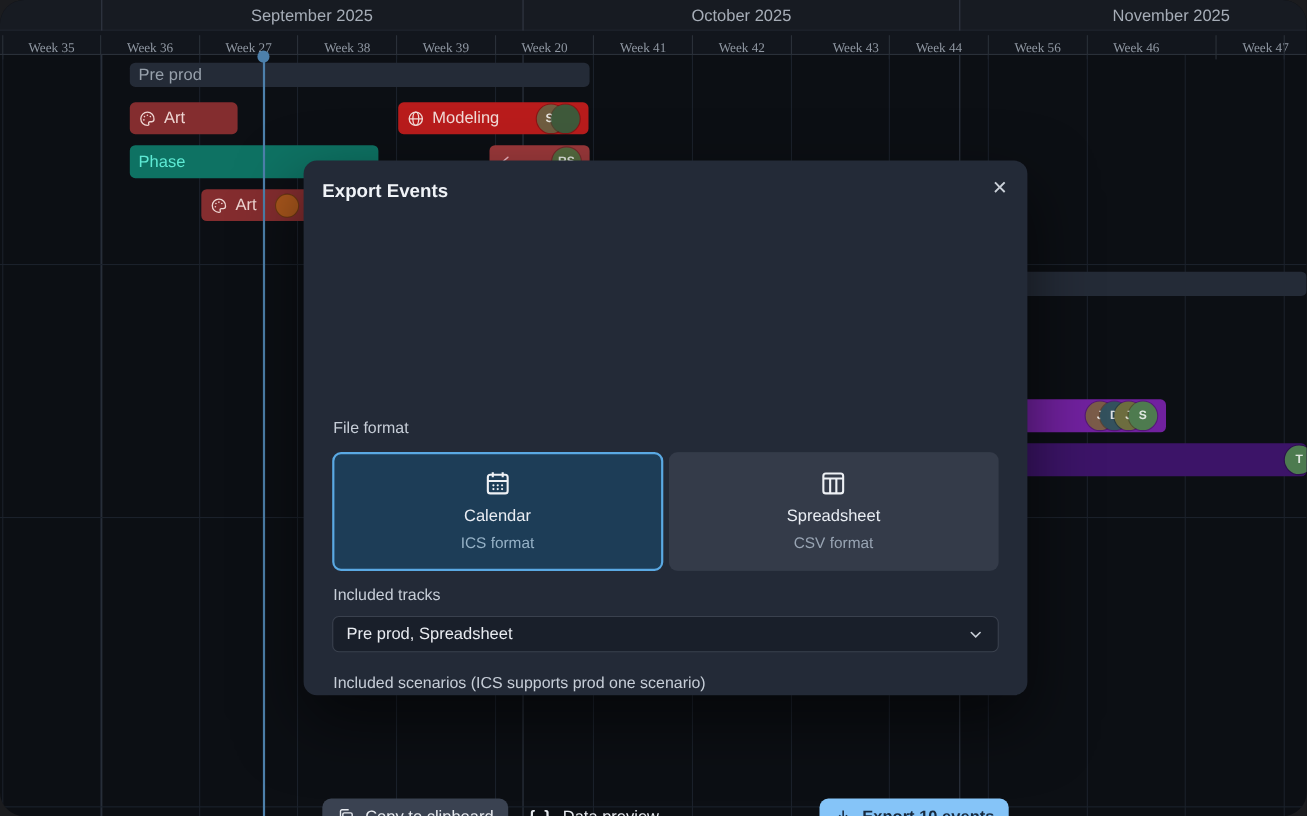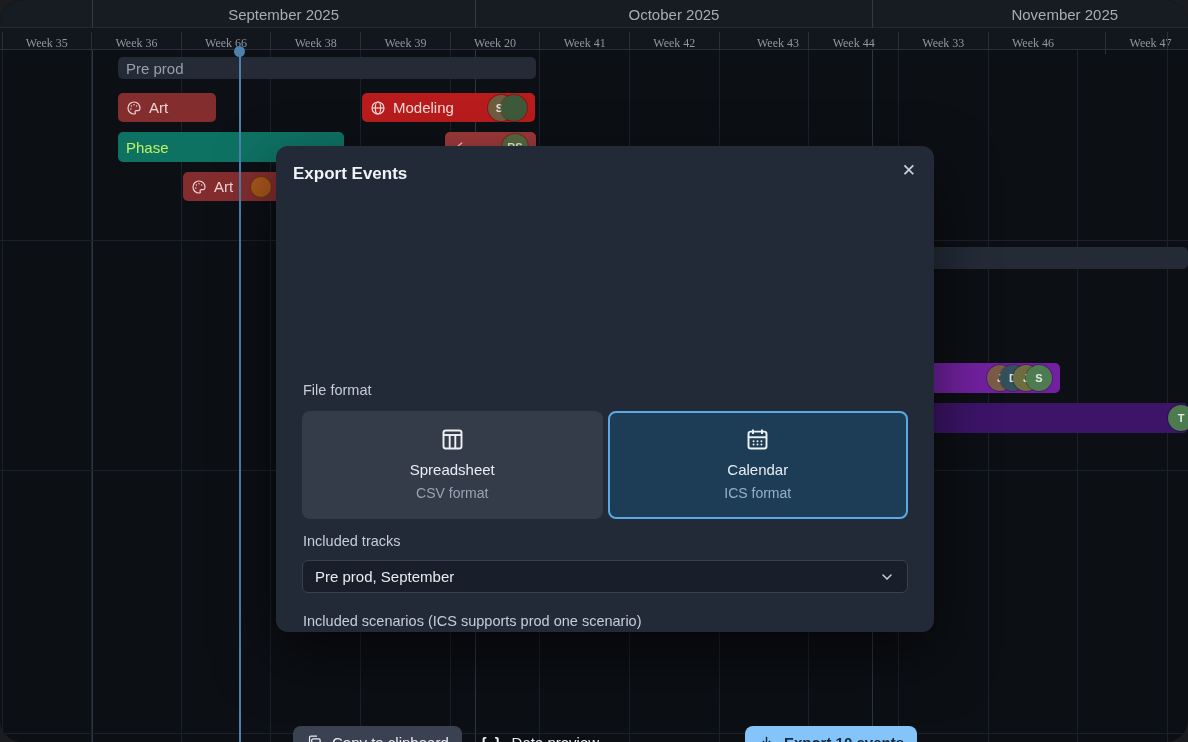--- a/index.html
+++ b/index.html
@@ -67,29 +67,29 @@
 <div class="app">
 
   <div class="months-row">
       <div class="month-cell" style="left: 91.5px; width: 383.2px;">September 2025</div>
       <div class="month-cell" style="left: 474.7px; width: 397.6px;">October 2025</div>
       <div class="month-cell" style="left: 872.3px; width: 384px;">November 2025</div>
     </div>
   <div class="weeks-row">
       <div class="week-cell" style="left: 1.5px; width: 89.65px;">Week 35</div>
       <div class="week-cell" style="left: 91.15px; width: 89.65px;">Week 36</div>
-      <div class="week-cell" style="left: 180.8px; width: 89.65px;">Week 66</div>
+      <div class="week-cell" style="left: 180.8px; width: 89.65px;">Week 27</div>
       <div class="week-cell" style="left: 270.45px; width: 89.65px;">Week 38</div>
       <div class="week-cell" style="left: 360.1px; width: 89.65px;">Week 39</div>
       <div class="week-cell" style="left: 449.75px; width: 89.65px;">Week 20</div>
       <div class="week-cell" style="left: 539.4px; width: 89.65px;">Week 41</div>
       <div class="week-cell" style="left: 629.05px; width: 89.65px;">Week 42</div>
       <div class="week-cell" style="left: 718.7px; width: 89.65px; padding-left: 28px;">Week 43</div>
       <div class="week-cell" style="left: 808.35px; width: 89.65px;">Week 44</div>
-      <div class="week-cell" style="left: 898px; width: 89.65px;">Week 33</div>
+      <div class="week-cell" style="left: 898px; width: 89.65px;">Week 56</div>
       <div class="week-cell" style="left: 987.65px; width: 89.65px;">Week 46</div>
       <div class="week-cell" style="left: 1077.3px; width: 89.65px; margin-left: 28px;">Week 47</div>
       <div class="week-cell" style="left: 1166.95px; width: 89.65px;">Week 48</div>
     </div>
 
   <div class="canvas">
       <div class="vline" style="left: 1.5px;"></div>
       <div class="vline" style="left: 91.15px;"></div>
       <div class="vline" style="left: 180.8px;"></div>
       <div class="vline" style="left: 270.45px;"></div>
@@ -133,21 +133,21 @@
             <line x1="3" y1="12" x2="21" y2="12"></line>
             <ellipse cx="12" cy="12" rx="4" ry="9"></ellipse>
           </svg>
         </span>
         <span>Modeling</span>
         <span class="avatars">
           <span class="avatar" style="background: rgb(111, 93, 64);">SI</span>
           <span class="avatar" style="background: rgb(63, 90, 59);"></span>
         </span>
       </div>
-      <div class="bar" style="left: 118px; top: 82px; width: 226px; height: 30px; background: rgb(14, 114, 99); color: #bef264;">
+      <div class="bar" style="left: 118px; top: 82px; width: 226px; height: 30px; background: rgb(14, 114, 99); color: #5eead4;">
         <span>Phase</span>
       </div>
       <div class="bar" style="left: 445px; top: 82px; width: 91px; height: 29px; background: rgb(156, 57, 59); color: rgb(240, 185, 196);">
         <span class="bar-icon">
           <svg width="14" height="14" viewBox="0 0 24 24" fill="none" stroke="currentColor" stroke-width="2.4" stroke-linecap="round">
             <polyline points="15,5 7,12 15,19"></polyline>
           </svg>
         </span>
         <span class="avatars">
           <span class="avatar" style="background: rgb(85, 107, 64);">RS</span>
@@ -187,57 +187,57 @@
   <div class="now-line" style="left: 238.5px;"></div>
   <div class="now-dot" style="left: 234px; top: 46px;"></div>
 
   <div class="modal">
     <div class="modal-title">Export Events</div>
     <div class="modal-close">✕</div>
 
     <div class="field-label" style="top:236px">File format</div>
 
     <div class="cards">
-      <div class="format-card">
-        <span class="bar-icon">
-          <svg width="27" height="27" viewBox="0 0 24 24" fill="none" stroke="#eef1f5" stroke-width="1.7">
-            <rect x="4" y="4" width="16" height="16" rx="2"></rect>
-              <line x1="9.5" y1="8" x2="9.5" y2="20"></line>
-              <line x1="14.5" y1="8" x2="14.5" y2="20"></line>
-              <line x1="4" y1="8" x2="20" y2="8"></line>
-          </svg>
-        </span>
-        <span class="card-title">Spreadsheet</span>
-        <span class="card-sub">CSV format</span>
-      </div>
       <div class="format-card selected">
         <span class="bar-icon">
           <svg width="27" height="27" viewBox="0 0 24 24" fill="none" stroke="#eef1f5" stroke-width="1.7">
             <rect x="4" y="5" width="16" height="15" rx="2"></rect>
               <line x1="8" y1="3" x2="8" y2="7"></line>
               <line x1="16" y1="3" x2="16" y2="7"></line>
               <line x1="4" y1="10" x2="20" y2="10"></line>
             <g fill="#eef1f5" stroke="none">
                 <circle cx="8.5" cy="13.5" r="0.9"></circle>
                 <circle cx="12" cy="13.5" r="0.9"></circle>
                 <circle cx="15.5" cy="13.5" r="0.9"></circle>
                 <circle cx="8.5" cy="16.5" r="0.9"></circle>
                 <circle cx="12" cy="16.5" r="0.9"></circle>
                 <circle cx="15.5" cy="16.5" r="0.9"></circle>
               </g>
           </svg>
         </span>
         <span class="card-title">Calendar</span>
         <span class="card-sub">ICS format</span>
       </div>
+      <div class="format-card">
+        <span class="bar-icon">
+          <svg width="27" height="27" viewBox="0 0 24 24" fill="none" stroke="#eef1f5" stroke-width="1.7">
+            <rect x="4" y="4" width="16" height="16" rx="2"></rect>
+              <line x1="9.5" y1="8" x2="9.5" y2="20"></line>
+              <line x1="14.5" y1="8" x2="14.5" y2="20"></line>
+              <line x1="4" y1="8" x2="20" y2="8"></line>
+          </svg>
+        </span>
+        <span class="card-title">Spreadsheet</span>
+        <span class="card-sub">CSV format</span>
+      </div>
     </div>
 
     <div class="field-label" style="top:387px">Included tracks</div>
     <div class="select" style="top:414px">
-      <span>Pre prod, September</span>
+      <span>Pre prod, Spreadsheet</span>
       <span class="chev">
         <svg width="16" height="16" viewBox="0 0 24 24" fill="none" stroke="currentColor" stroke-width="2.2" stroke-linecap="round">
             <polyline points="6,9 12,15 18,9"></polyline>
           </svg>
       </span>
     </div>
 
     <div class="field-label" style="top:467px">Included scenarios (ICS supports prod one scenario)</div>
 
     <div class="footer">

